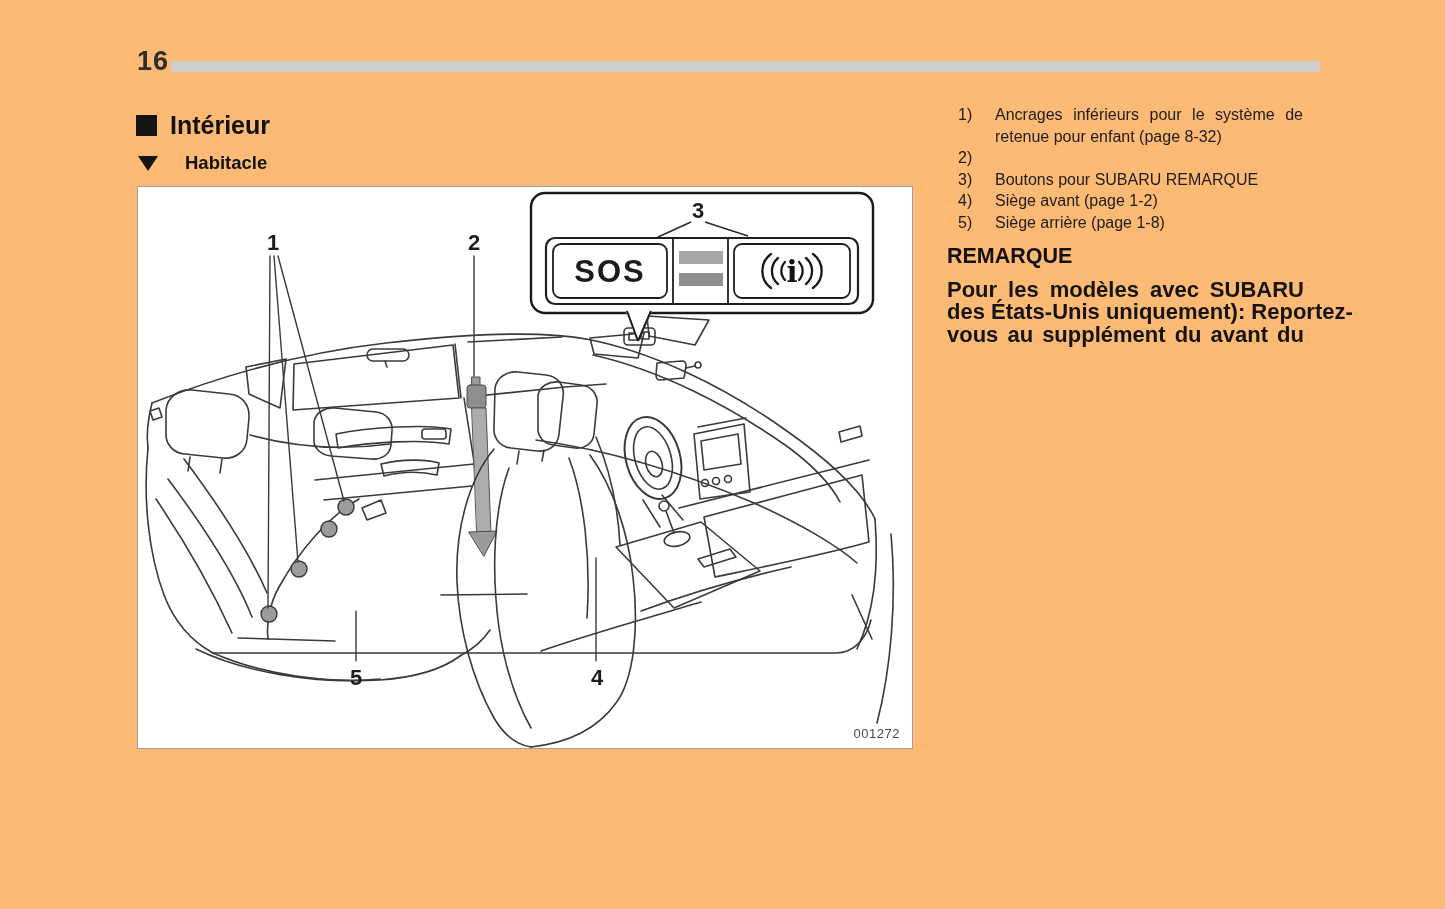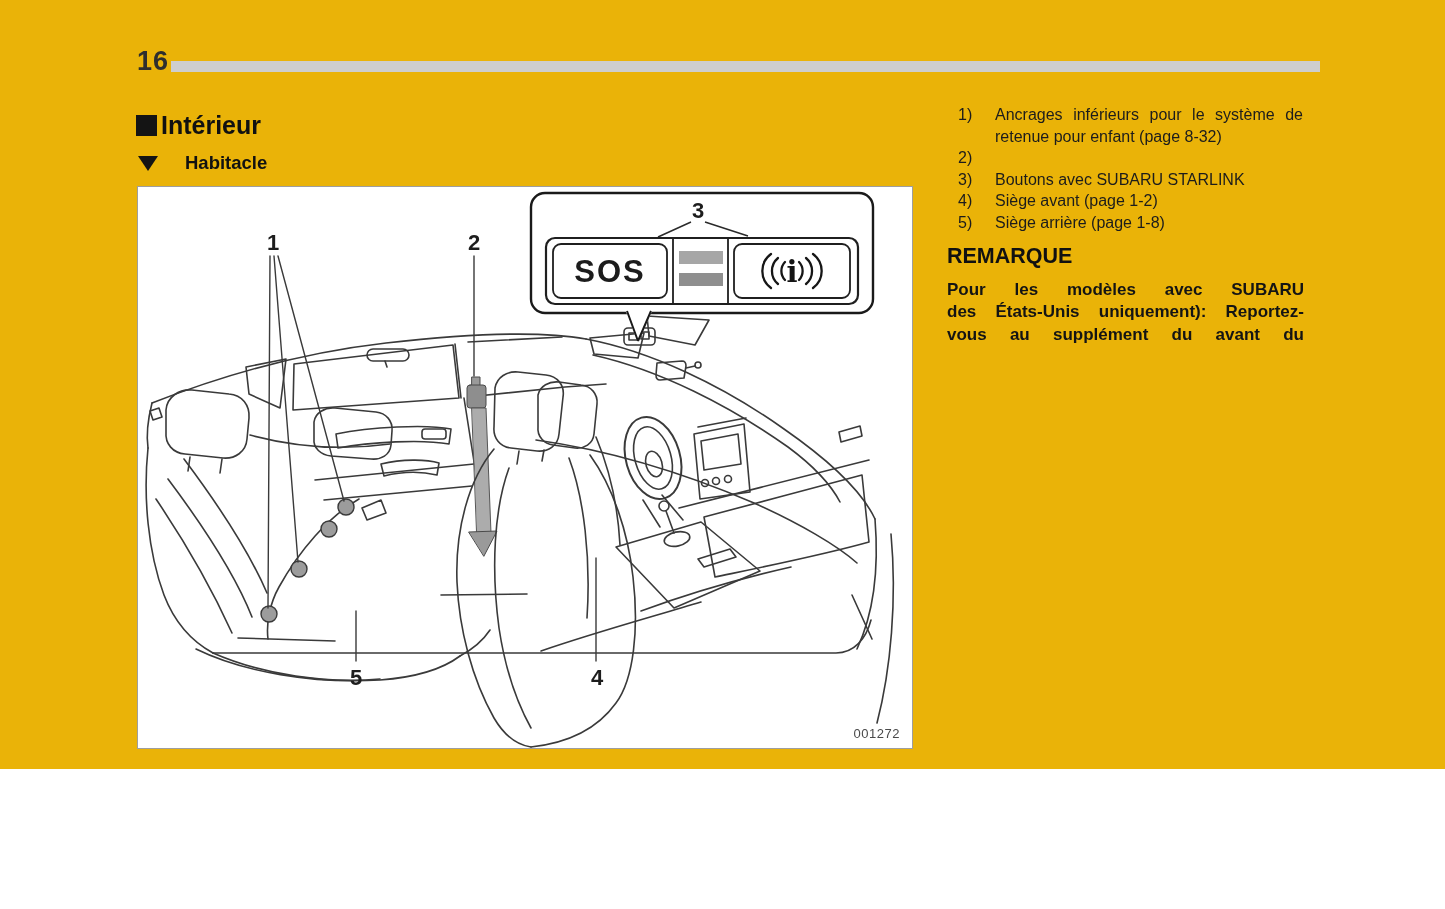--- a/index.html
+++ b/index.html
@@ -1,37 +1,37 @@
 <!DOCTYPE html>
 <html><head>
 <meta charset="utf-8">
 <style>
   html,body{margin:0;padding:0;background:#ffffff;}
-  .canvas{position:relative;width:1445px;height:769px;background:#eab308;overflow:hidden;
+  .canvas{position:relative;width:1445px;height:909px;background:#fdba74;overflow:hidden;
           font-family:"Liberation Sans",sans-serif;color:#1a1a1a;}
   
   .page-num{position:absolute;left:137px;top:46px;font-size:27px;font-weight:bold;color:#2e2e2e;letter-spacing:1px;}
   .head-rule{position:absolute;left:171px;top:61px;width:1149px;height:11px;background:#cecece;}
   
-  .sec-head{position:absolute;left:136px;top:111px;display:flex;align-items:center;gap:4px;}
+  .sec-head{position:absolute;left:136px;top:111px;display:flex;align-items:center;gap:13px;}
   .sec-square{width:21px;height:21px;background:#141414;flex:none;}
   .sec-title{font-size:25px;font-weight:bold;color:#111;}
   .sub-head{position:absolute;left:138px;top:152px;display:flex;align-items:center;gap:27px;}
   .sub-tri{width:0;height:0;border-left:10px solid transparent;border-right:10px solid transparent;border-top:15px solid #141414;flex:none;}
   .sub-title{font-size:18.5px;font-weight:bold;color:#111;}
   
   .figure{position:absolute;left:137px;top:186px;width:774px;height:561px;border:1px solid #9e9e9e;background:#fff;box-sizing:content-box;}
   .figure svg{display:block;}
   
   .legend{position:absolute;left:947px;top:104px;width:372px;font-size:16px;line-height:21.5px;color:#1c1c1c;}
   .legend-item{display:flex;}
   .legend-num{width:48px;padding-left:11px;box-sizing:border-box;flex:none;}
   .legend-text{width:308px;text-align:justify;}
   .note-title{position:absolute;left:947px;top:244px;font-size:21.5px;font-weight:bold;color:#111;}
-  .note-body{position:absolute;left:947px;top:279px;width:357px;font-size:17px;font-weight:bold;color:#141414;line-height:22.3px;}
+  .note-body{position:absolute;left:947px;top:279px;width:357px;font-size:22px;font-weight:bold;color:#141414;line-height:22.3px;}
   .note-line{text-align:justify;text-align-last:justify;white-space:nowrap;}
   .note-line.last{text-align-last:justify;}
   
   text{font-family:"Liberation Sans",sans-serif;}
   .fig-label{font-size:22px;font-weight:bold;fill:#1d1d1d;text-anchor:middle;}
   .sos-text{font-size:31px;font-weight:600;letter-spacing:2px;fill:#1c1c1c;text-anchor:middle;}
   .i-text{font-family:"DejaVu Serif",serif;font-size:29px;font-weight:bold;fill:#141414;text-anchor:middle;}
   .fig-no{font-size:13px;fill:#4a4a4a;letter-spacing:.5px;text-anchor:end;}
 </style>
 </head>
@@ -217,21 +217,21 @@
   <div class="legend">
     <div class="legend-item">
       <span class="legend-num">1)</span>
       <span class="legend-text">Ancrages inférieurs pour le système de retenue pour enfant (page 8-32)</span>
     </div>
     <div class="legend-item">
       <span class="legend-num">2)</span>
     </div>
     <div class="legend-item">
       <span class="legend-num">3)</span>
-      <span class="legend-text">Boutons avec SUBARU STARLINK</span>
+      <span class="legend-text">Boutons pour SUBARU REMARQUE</span>
     </div>
     <div class="legend-item">
       <span class="legend-num">4)</span>
       <span class="legend-text">Siège avant (page 1-2)</span>
     </div>
     <div class="legend-item">
       <span class="legend-num">5)</span>
       <span class="legend-text">Siège arrière (page 1-8)</span>
     </div>
   </div>

